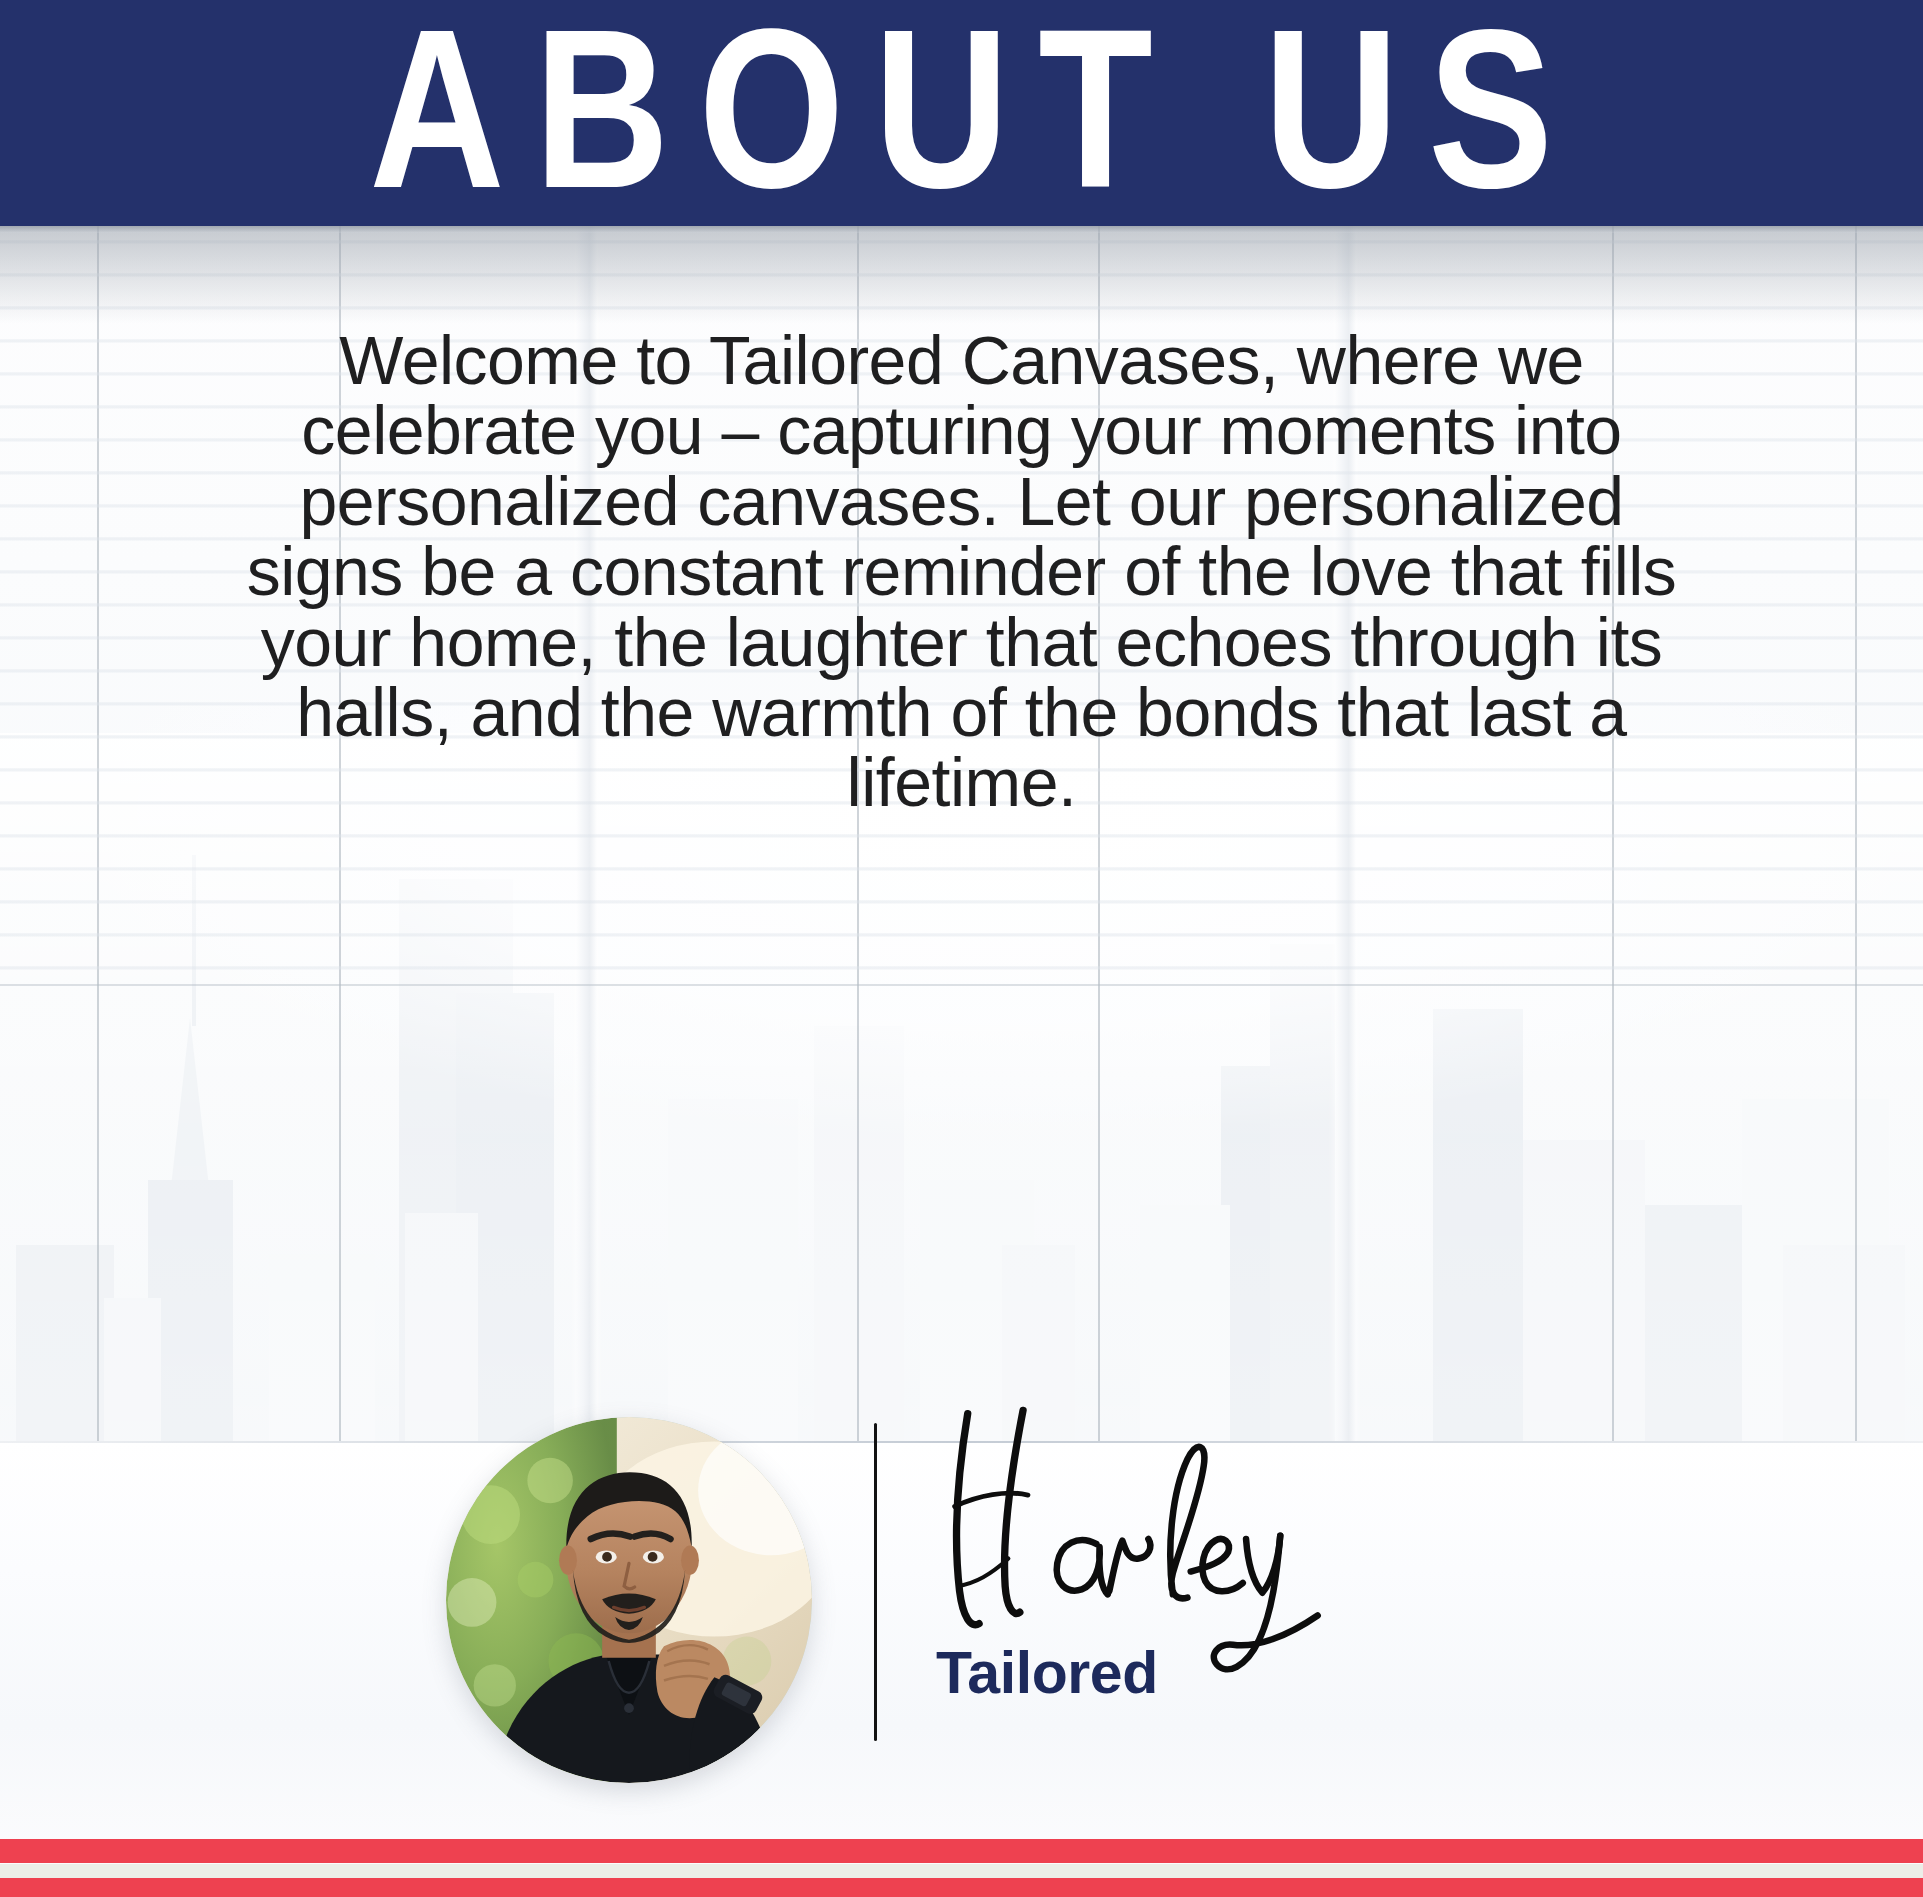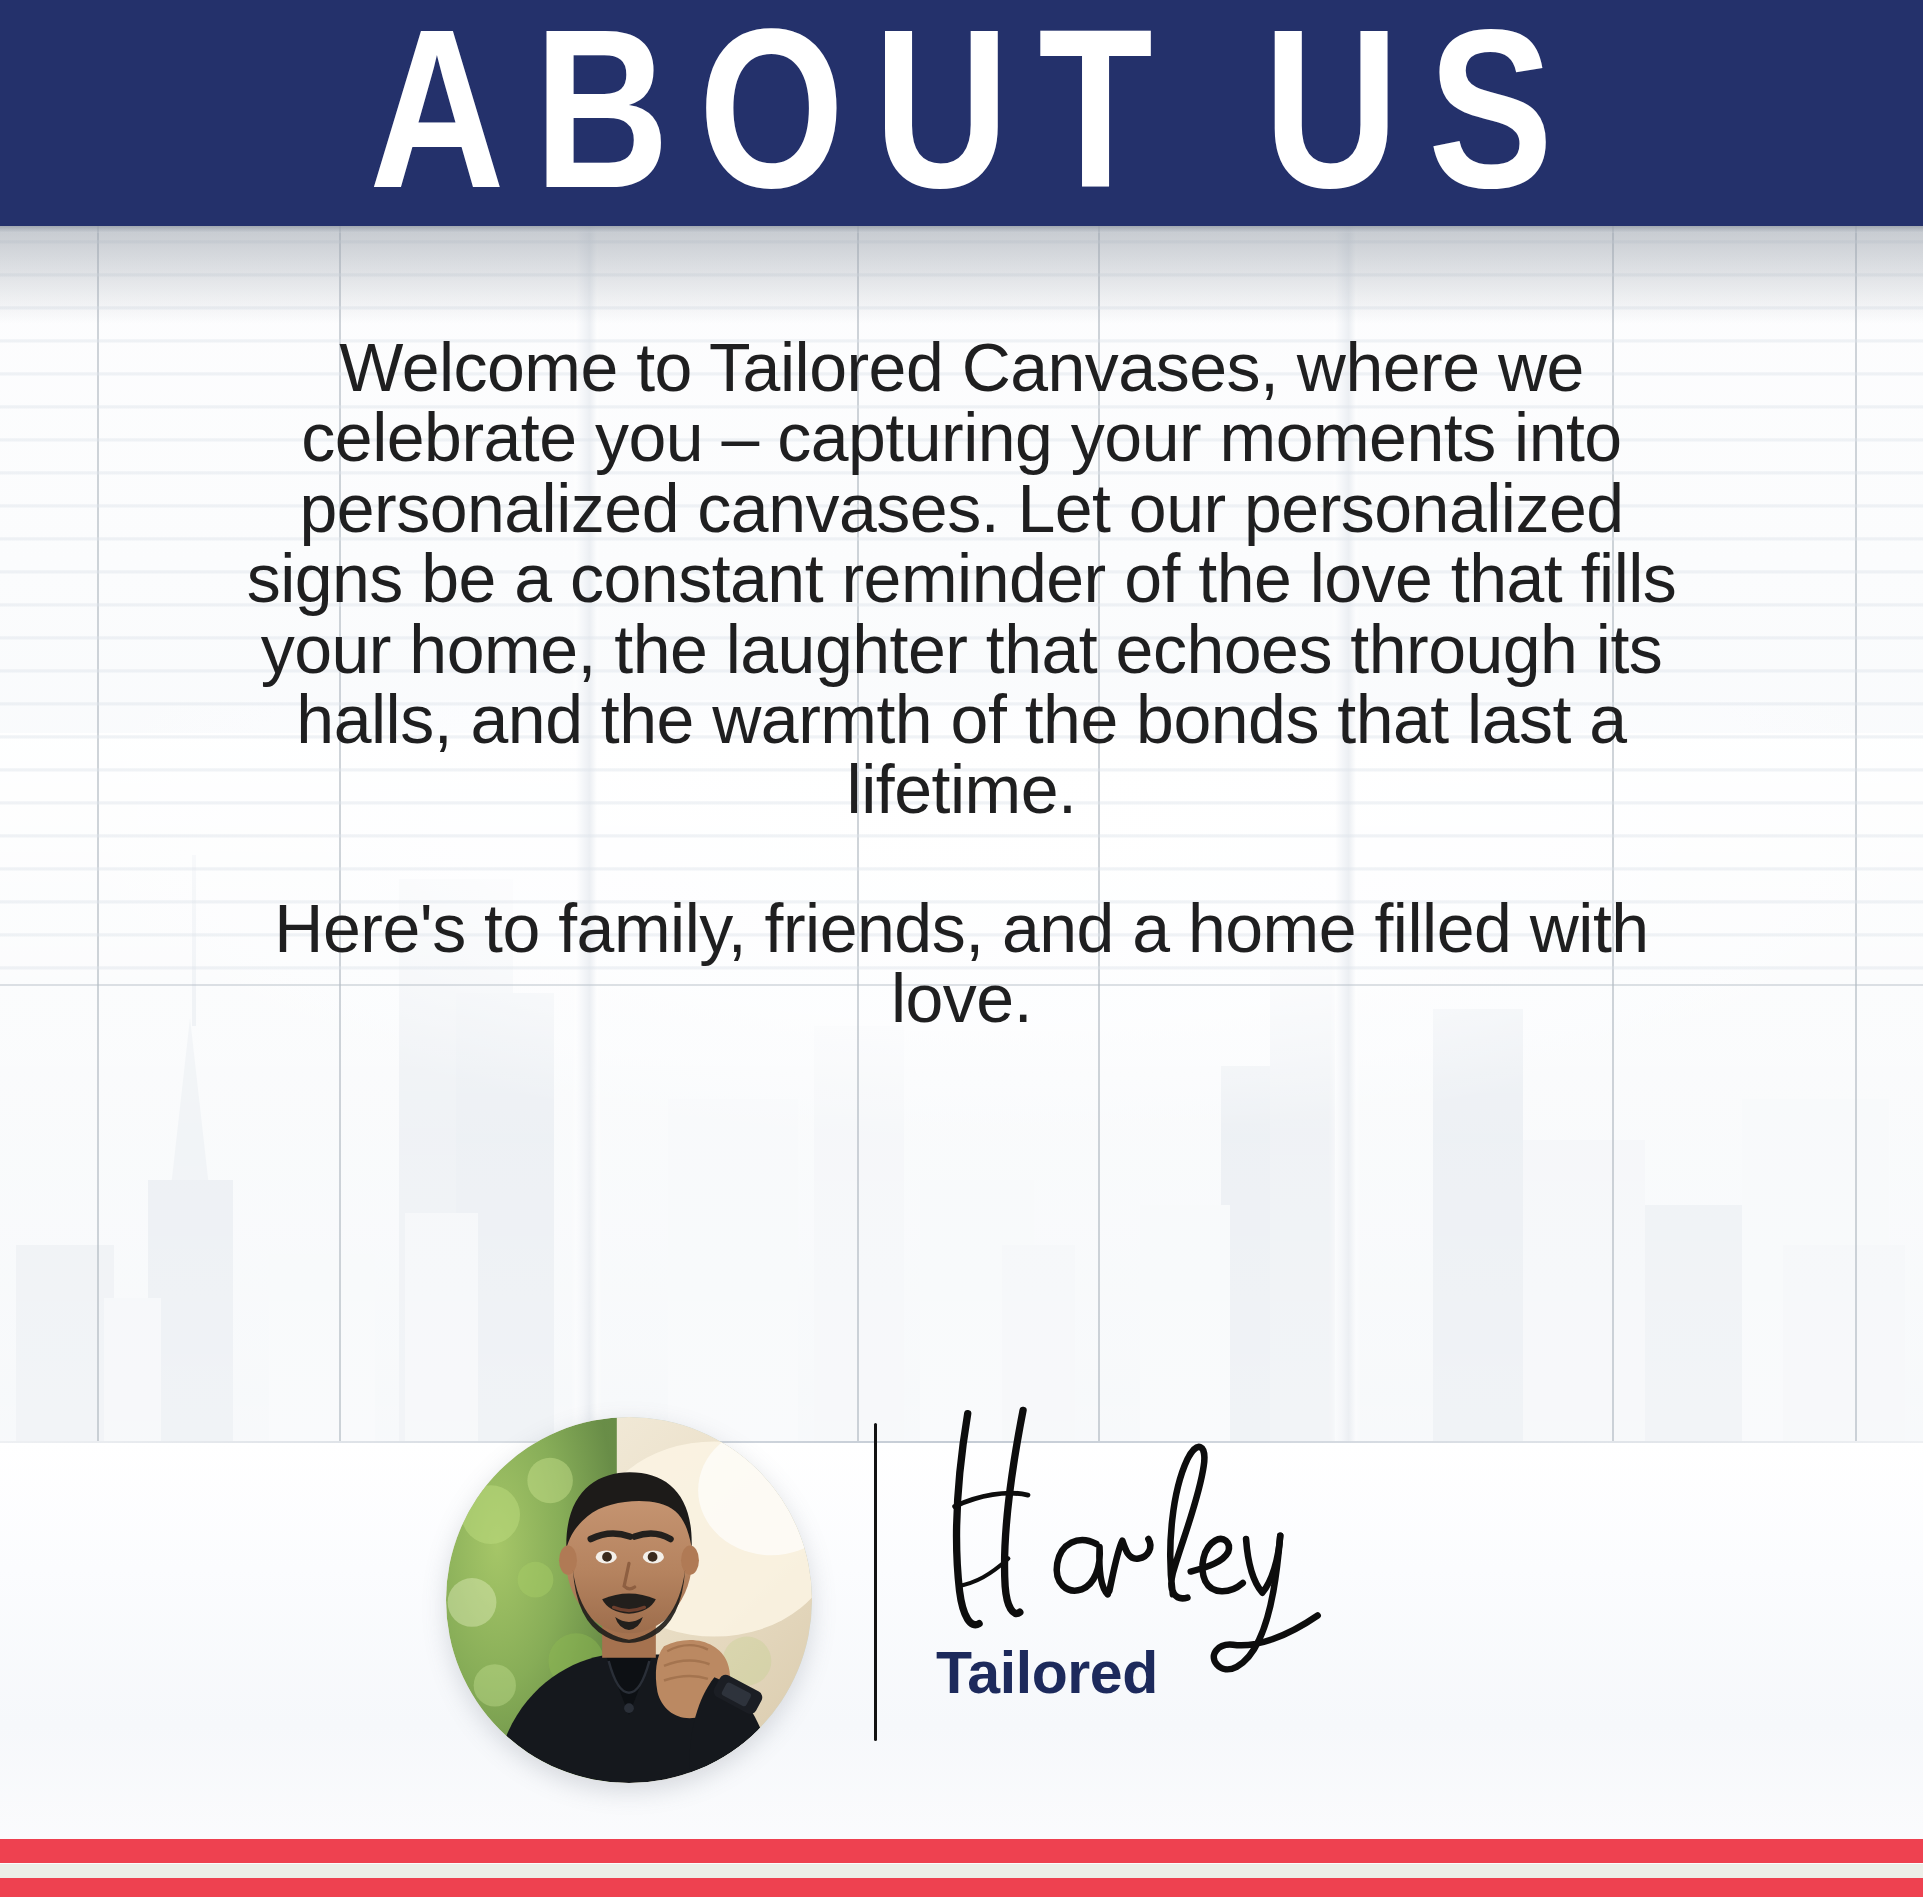--- a/index.html
+++ b/index.html
@@ -127,21 +127,21 @@
   }
   .header-underline{
     position:absolute;left:0;top:226px;width:1923px;height:7.3px;
     background:linear-gradient(to bottom, rgba(150,157,167,.75), rgba(214,219,226,.25));
     z-index:5;
   }
 
   
   .copy{
     position:absolute;left:50%;transform:translateX(-50%);
-    top:332px;width:1466px;
+    top:325px;width:1466px;
     z-index:4;
     text-align:center;
     color:#1f1f20;
     font-family:"Liberation Sans", sans-serif;
     font-size:68px;
     line-height:1.035;
     letter-spacing:-0.5px;
   }
   .copy p{margin:0;}
   .copy .gap{height:68px;}
@@ -242,21 +242,20 @@
   </div>
 
   <div class="header" style="background:#24316b;">
     <h1 class="header-title">ABOUT US</h1>
   </div>
   <div class="header-underline"></div>
 
   <div class="copy">
     <p>Welcome to Tailored Canvases, where we celebrate you – capturing your moments into personalized canvases. Let our personalized signs be a constant reminder of the love that fills your home, the laughter that echoes through its halls, and the warmth of the bonds that last a lifetime.</p>
     <div class="gap"></div>
-    <p>Here's to family, friends, and a home filled with love.</p>
   </div>
 
   <div class="avatar">
     <svg viewBox="0 0 450 450" xmlns="http://www.w3.org/2000/svg" aria-hidden="true">
       <defs>
         <radialGradient id="bokeh" cx="30%" cy="35%" r="70%">
           <stop offset="0%" stop-color="#9fc35e"></stop>
           <stop offset="55%" stop-color="#7ea84d"></stop>
           <stop offset="100%" stop-color="#5d853b"></stop>
         </radialGradient>

